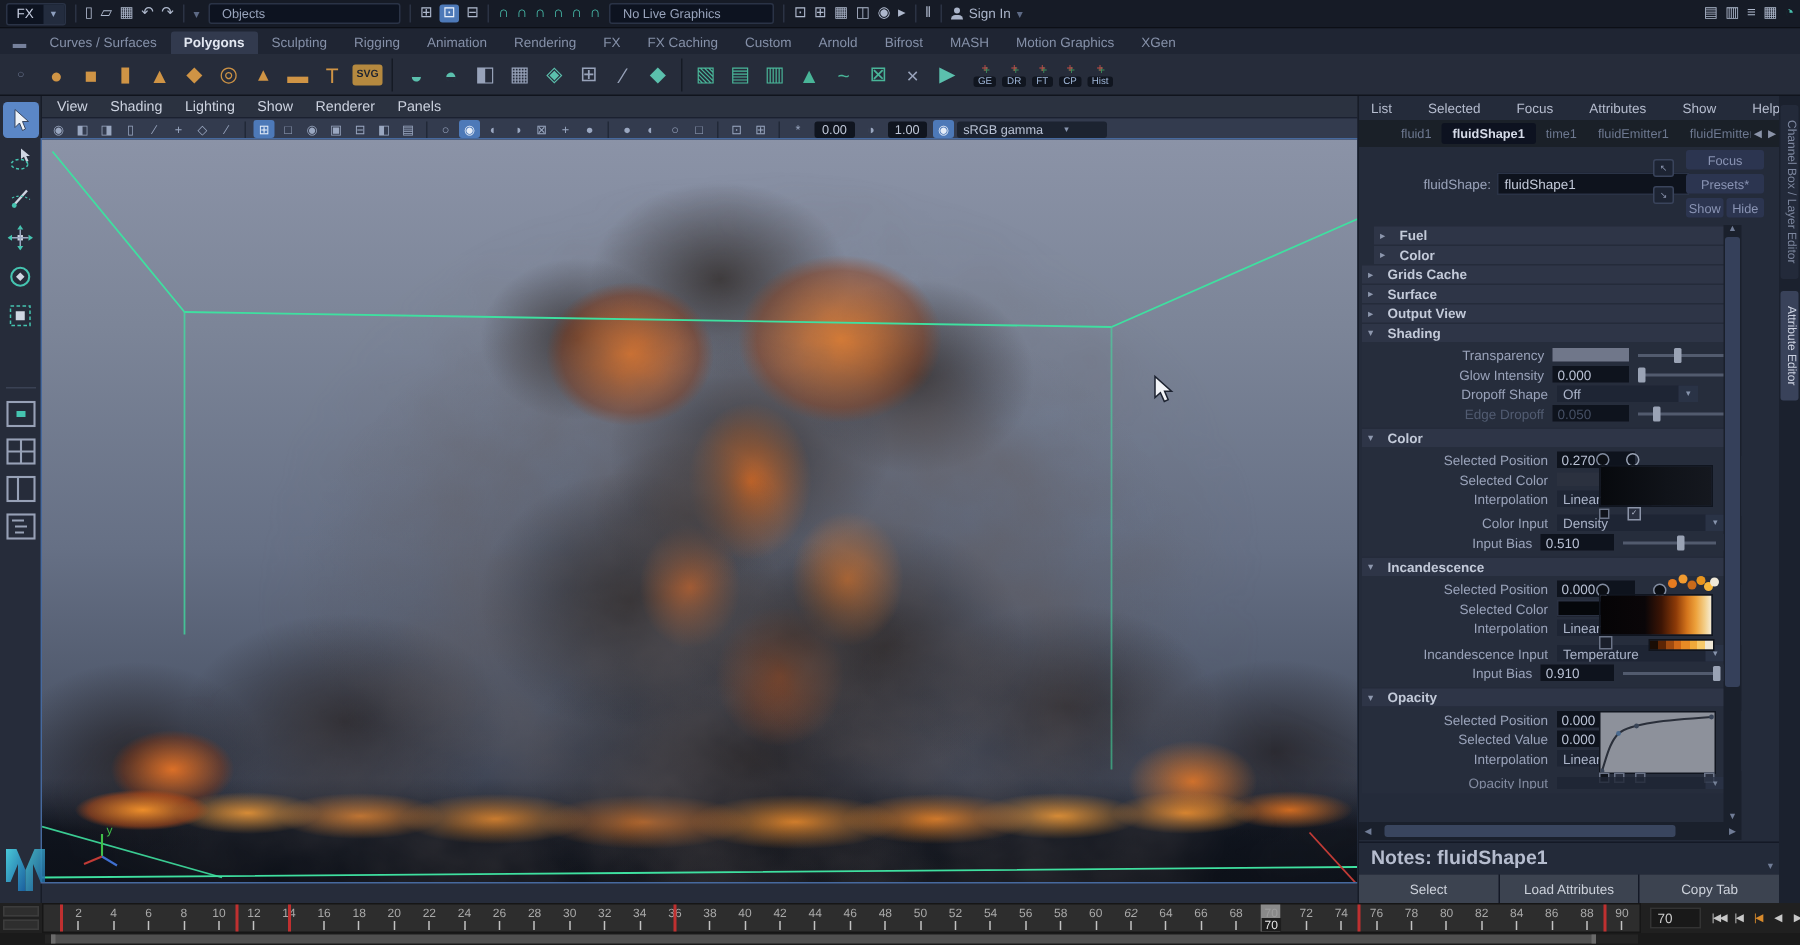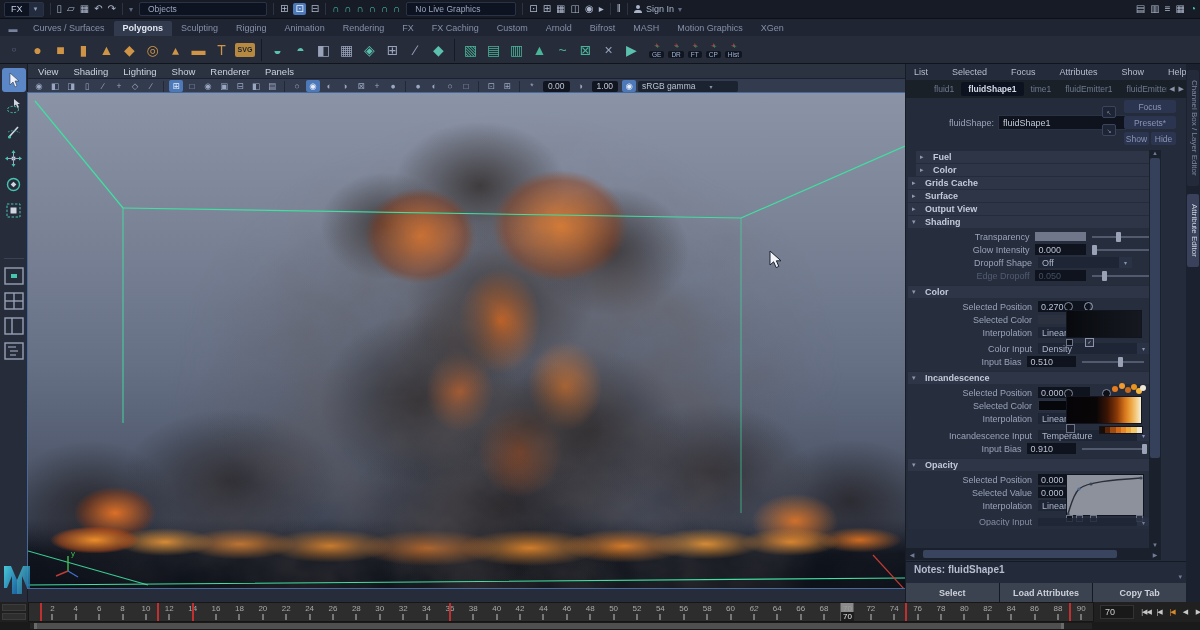--- a/index.html
+++ b/index.html
@@ -150,23 +150,23 @@
              display:flex;align-items:center;justify-content:center;cursor:default;}
   .curve-box{position:absolute;left:0;top:0;width:76px;height:40px;background:#8d919b;border:1px solid #10151f;}
   #ae-hscroll{position:absolute;left:0;top:484px;width:255px;height:12px;background:#1a202c;display:flex;align-items:center;}
   .hs-ar{width:12px;text-align:center;color:#707c96;font-size:6px;}
   #hs-track{position:relative;flex:1;height:8px;}
   #hs-thumb{position:absolute;left:2%;width:84%;top:0;height:8px;background:#39455e;border-radius:2px;}
   #ae-vscroll{position:absolute;left:243px;top:86px;width:12px;height:398px;background:#1a202c;}
   #vs-thumb{position:absolute;left:1px;top:8px;width:10px;height:300px;background:#35405a;border-radius:2px;}
   .vs-ar{position:absolute;left:0;width:12px;text-align:center;color:#707c96;font-size:6px;}
   #ae-notes{position:absolute;left:0;top:497px;width:100%;height:21px;background:#232a39;border-top:1px solid #141926;}
-  #ae-notes .nt{position:absolute;left:8px;top:2px;font-size:10px;font-weight:bold;color:#b6bdcf;}
+  #ae-notes .nt{position:absolute;left:8px;top:2px;font-size:13px;font-weight:bold;color:#b6bdcf;}
   #ae-notes .na{position:absolute;right:4px;bottom:2px;color:#707c96;font-size:7px;}
-  #ae-footer{position:absolute;left:0;top:519px;width:100%;height:19px;display:flex;gap:1px;background:#141926;font-weight:bold;}
+  #ae-footer{position:absolute;left:0;top:519px;width:100%;height:19px;display:flex;gap:1px;background:#141926;}
   .fbtn{flex:1;background:#3c4350;color:#ccd1da;font-size:9px;display:flex;align-items:center;justify-content:center;cursor:default;}
   
   #sidestrip{position:absolute;left:1186px;top:64px;width:14px;height:538px;background:#1b212e;display:flex;flex-direction:column;gap:8px;padding-top:6px;box-sizing:border-box;}
   .vtab{writing-mode:vertical-rl;font-size:8px;color:#7d879f;padding:10px 0;text-align:center;background:#232a3a;border-radius:2px;margin:0 1px;cursor:default;}
   .vtab.active{background:#39425a;color:#cdd3e2;}
   
   #timeline{position:absolute;left:0;top:602px;width:1200px;height:20px;background:#20202_0;background:#202020;}
   #tl-left{position:absolute;left:2px;top:2px;width:24px;height:16px;display:flex;flex-direction:column;gap:2px;}
   #tl-left div{flex:1;background:#2e2e2e;border:1px solid #3c3c3c;}
   #tl-ruler{position:absolute;left:28px;top:0;width:1066px;height:20px;background:#2d2d2d;border:1px solid #161616;box-sizing:border-box;cursor:default;}

